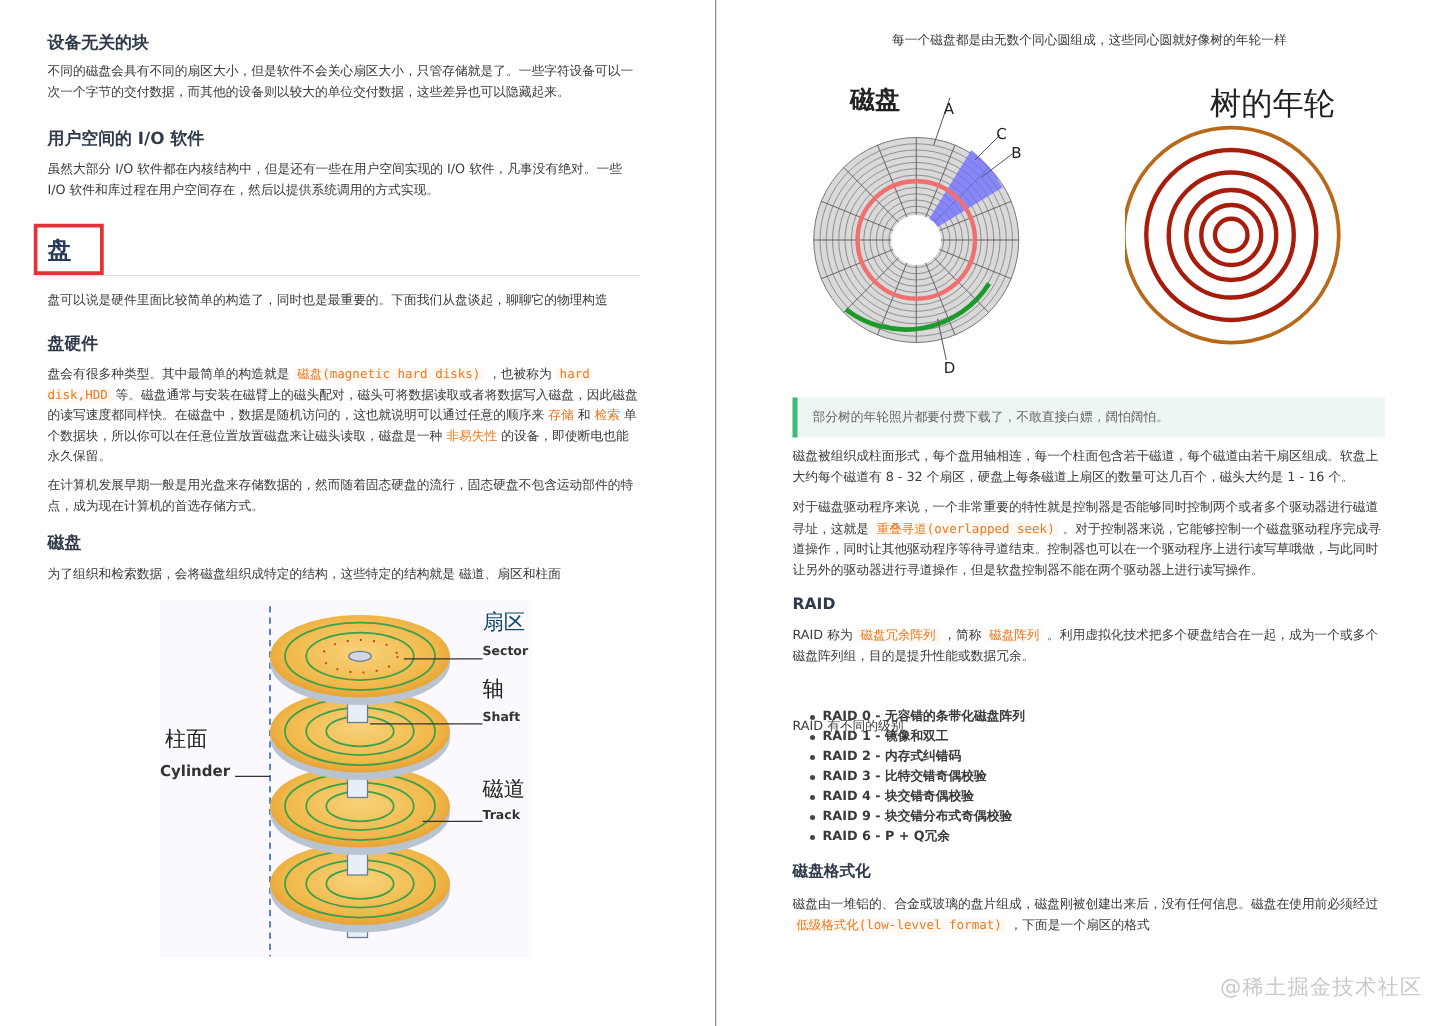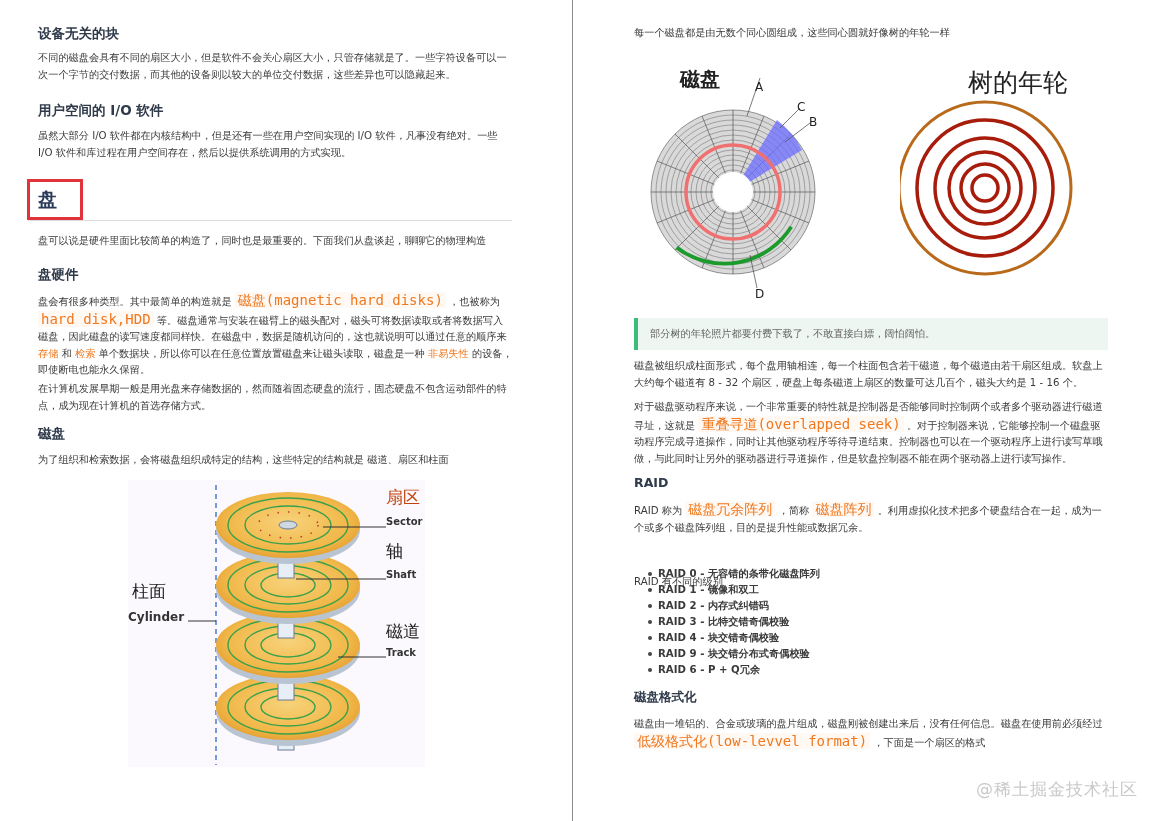--- a/index.html
+++ b/index.html
@@ -9,21 +9,21 @@
     .page { position: absolute; top: 0; height: 821px; }
     .page-left { left: 0; width: 572px; }
     .page-right { left: 573px; width: 587px; }
     .divider { position: absolute; left: 572px; top: 0; width: 1px; height: 821px; background: #8a8a8a; }
 
     .content-left { position: absolute; left: 38px; top: 0; width: 475px; }
     .content-right { position: absolute; left: 61px; top: 0; width: 476px; }
 
     h3.sec { font-size: 13.5px; font-weight: bold; color: #2f3a4a; position: absolute; left: 0; }
     p.txt { font-size: 10.2px; line-height: 16.5px; color: #3a3a3a; position: absolute; left: 0; width: 475px; }
-    .code { font-family: "DejaVu Sans Mono", "Liberation Mono", monospace; color: #f0781e; font-size: 14px; background: #fff8f3; padding: 0 3px; }
+    .code { font-family: "DejaVu Sans Mono", "Liberation Mono", monospace; color: #f0781e; font-size: 10px; background: #fff8f3; padding: 0 3px; }
     .hl { color: #f0781e; }
 
     .h2-box { position: absolute; left: -11px; top: 179px; width: 56px; height: 41px; border: 3px solid #e0343a; }
     .h2-text { position: absolute; left: 0; top: 187px; font-size: 19px; font-weight: bold; color: #2a3a5a; }
     .h2-rule { position: absolute; left: -10px; top: 220px; width: 484px; height: 1px; background: #dcdcdc; }
 
     .figure-disks { position: absolute; left: 128px; top: 480px; width: 297px; height: 287px; background: #fbf9fd; }
     .figure-platter { position: absolute; left: 635px; top: 60px; width: 220px; height: 245px; }
     .figure-rings { position: absolute; left: 900px; top: 60px; width: 200px; height: 245px; }
 
@@ -118,36 +118,36 @@
         <ellipse cx="160" cy="45" rx="43" ry="19" fill="none" stroke="#3aa14a" stroke-width="1.4"></ellipse>
         <ellipse cx="160" cy="45" rx="30" ry="13" fill="none" stroke="#c0392b" stroke-width="1.6" stroke-dasharray="1.5,9"></ellipse>
         <ellipse cx="160" cy="45" rx="9" ry="4" fill="#cfd8e2" stroke="#6a7c95"></ellipse>
       </g>
 
       <line x1="195" y1="47" x2="258" y2="47" stroke="#333" stroke-width="1"></line>
       <line x1="168" y1="99" x2="258" y2="99" stroke="#333" stroke-width="1"></line>
       <line x1="60" y1="141" x2="88" y2="141" stroke="#333" stroke-width="1"></line>
       <line x1="210" y1="177" x2="258" y2="177" stroke="#333" stroke-width="1"></line>
     </svg>
-    <span style="position:absolute;left:258px;top:6px;font-size:17px;color:#c2410c;text-align:center;">扇区</span>
+    <span style="position:absolute;left:258px;top:6px;font-size:17px;color:#0c4a6e;text-align:center;">扇区</span>
     <span style="position:absolute;left:258px;top:36px;font-size:10px;font-weight:bold;color:#333;">Sector</span>
     <span style="position:absolute;left:258px;top:60px;font-size:17px;color:#222;">轴</span>
     <span style="position:absolute;left:258px;top:89px;font-size:10px;font-weight:bold;color:#333;">Shaft</span>
     <span style="position:absolute;left:4px;top:100px;font-size:17px;color:#222;">柱面</span>
     <span style="position:absolute;left:0px;top:130px;font-size:12px;font-weight:bold;color:#333;text-align:center;">Cylinder</span>
     <span style="position:absolute;left:258px;top:140px;font-size:17px;color:#222;">磁道</span>
     <span style="position:absolute;left:258px;top:167px;font-size:10px;font-weight:bold;color:#333;">Track</span>
   </div>
 </div>
 
 <div class="divider"></div>
 
 <div class="page page-right">
   <div class="content-right">
-    <p class="txt" style="top:25px;">每一个磁盘都是由无数个同心圆组成，这些同心圆就好像树的年轮一样</p>
+    <p class="txt" style="top:25px;text-align:center;">每一个磁盘都是由无数个同心圆组成，这些同心圆就好像树的年轮一样</p>
 
     <div class="blockquote">
       <span>部分树的年轮照片都要付费下载了，不敢直接白嫖，阔怕阔怕。</span>
     </div>
 
     <p class="txt" style="top:358px;">磁盘被组织成柱面形式，每个盘用轴相连，每一个柱面包含若干磁道，每个磁道由若干扇区组成。软盘上大约每个磁道有 8 - 32 个扇区，硬盘上每条磁道上扇区的数量可达几百个，磁头大约是 1 - 16 个。</p>
 
     <p class="txt" style="top:399px;">
       <span>对于磁盘驱动程序来说，一个非常重要的特性就是控制器是否能够同时控制两个或者多个驱动器进行磁道寻址，这就是</span>
       <span class="code">重叠寻道(overlapped seek)</span>

